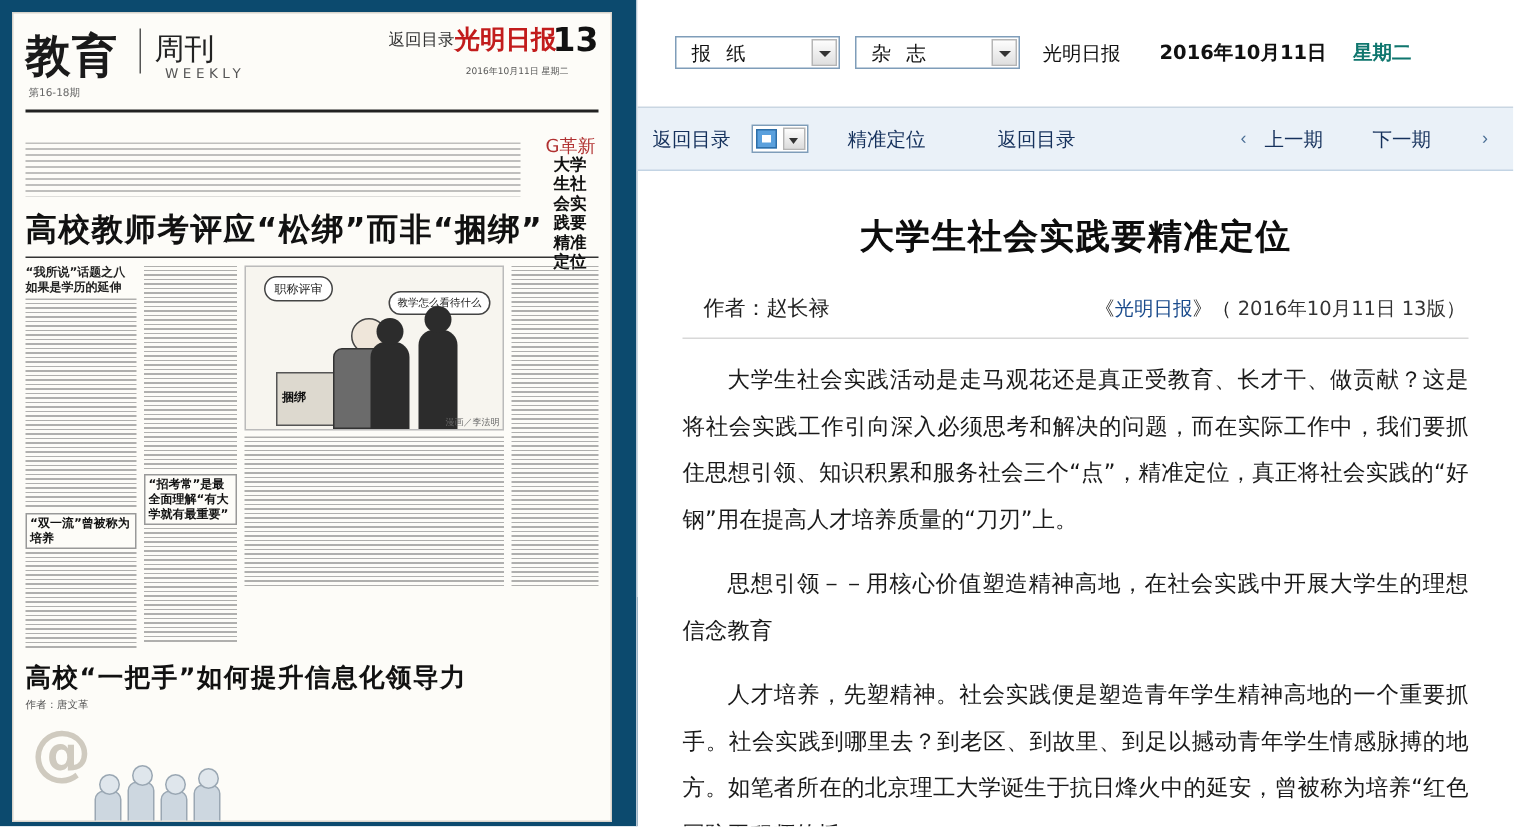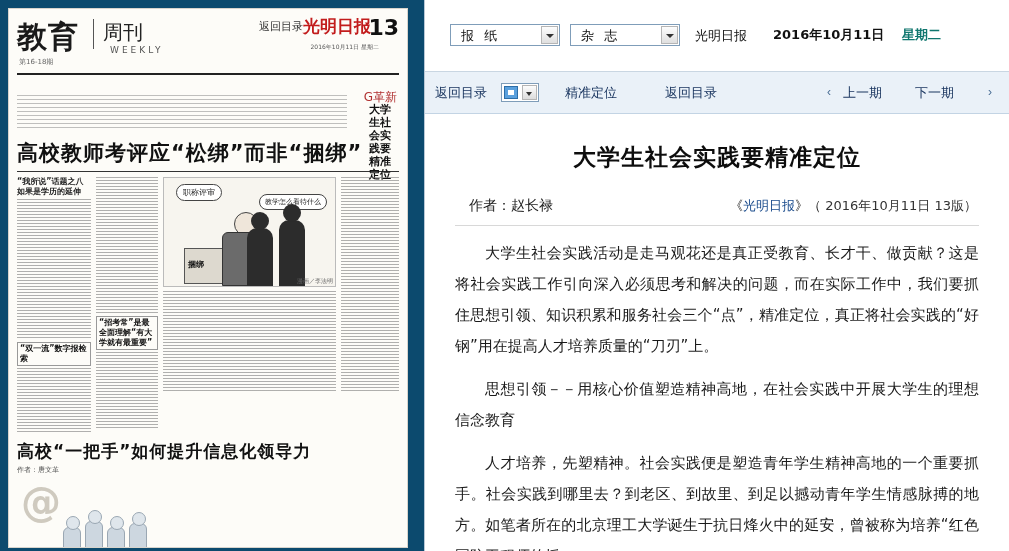--- a/index.html
+++ b/index.html
@@ -556,21 +556,21 @@
         <div class="lead-mark">G革新</div>
         <div class="lead-title-vert">大学生社会实践要精准定位</div>
       </div>
 
       <div class="headline1">高校教师考评应“松绑”而非“捆绑”</div>
 
       <div class="cols">
         <div class="col" style="flex:0 0 74px;">
           <div class="subhead">“我所说”话题之八 如果是学历的延伸</div>
           <div class="lines dense" style="height:140px;"></div>
-          <div class="boxhead">“双一流”数字报检索</div>
+          <div class="boxhead">“双一流”曾被称为培养</div>
           <div class="lines dense" style="height:66px;"></div>
         </div>
         <div class="col" style="flex:0 0 62px;">
           <div class="lines dense" style="height:136px;"></div>
           <div class="boxhead">“招考常”是最全面理解“有大学就有最重要”</div>
           <div class="lines dense" style="height:78px;"></div>
         </div>
         <div class="col" style="flex:1;text-align:right;">
           <div class="cartoon">
             <div class="speech">职称评审</div>

